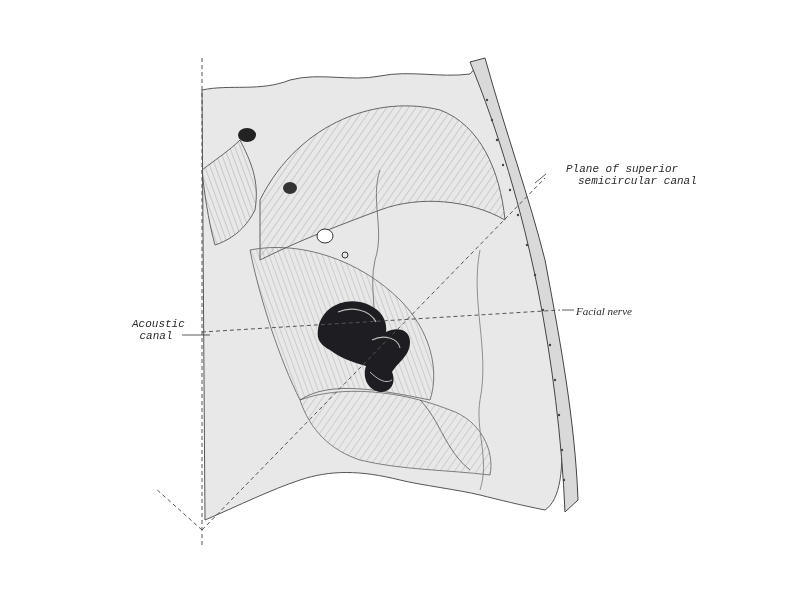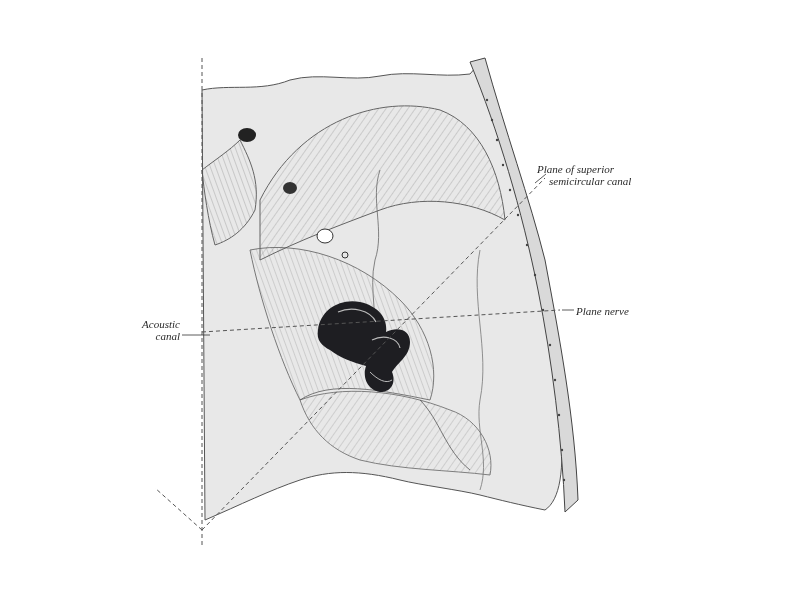--- a/index.html
+++ b/index.html
@@ -1,22 +1,22 @@
 <!DOCTYPE html>
 <html><head>
 <meta charset="utf-8">
 <style>
   html, body { margin:0; padding:0; background:#ffffff; }
   body { width:800px; height:600px; position:relative; overflow:hidden; font-family:"Liberation Serif", serif; }
   #figure { position:absolute; left:0; top:0; width:800px; height:600px; }
   .label { position:absolute; font-style:italic; font-size:11px; color:#2a2a2a; line-height:12px; white-space:nowrap; }
-  #lbl-plane { left:537px; top:163px; }
+  #lbl-plane { left:566px; top:163px;font-family:Liberation Mono, monospace; }
   #lbl-plane span { display:block; }
   #lbl-plane .l2 { padding-left:12px; }
-  #lbl-acoustic { left:132px; top:318px; text-align:right; width:48px; }
+  #lbl-acoustic { left:132px; top:318px; text-align:center; width:48px;font-family:Liberation Mono, monospace; }
   #lbl-acoustic span { display:block; }
   #lbl-facial { left:576px; top:305px; }
 </style>
 </head>
 <body>
 
 <svg id="figure" viewBox="0 0 800 600" xmlns="http://www.w3.org/2000/svg">
   <defs>
     <pattern id="hatch" width="6" height="6" patternUnits="userSpaceOnUse" patternTransform="rotate(35)">
       <line x1="0" y1="0" x2="0" y2="6" stroke="#8a8a8a" stroke-width="0.7"></line>
@@ -86,13 +86,13 @@
 </svg>
 
 <div id="lbl-plane" class="label">
   <span>Plane of superior</span>
   <span class="l2">semicircular canal</span>
 </div>
 <div id="lbl-acoustic" class="label">
   <span>Acoustic</span>
   <span>canal</span>
 </div>
-<div id="lbl-facial" class="label">Plane nerve</div>
+<div id="lbl-facial" class="label">Facial nerve</div>
 
 </body></html>

